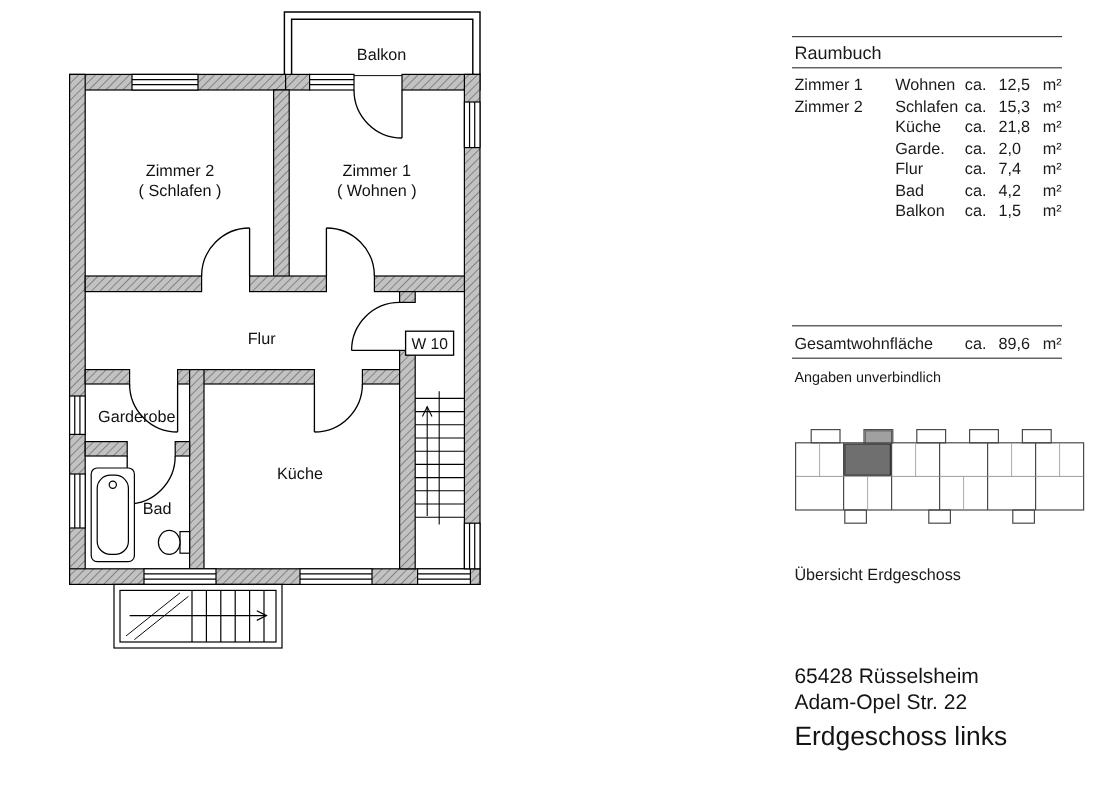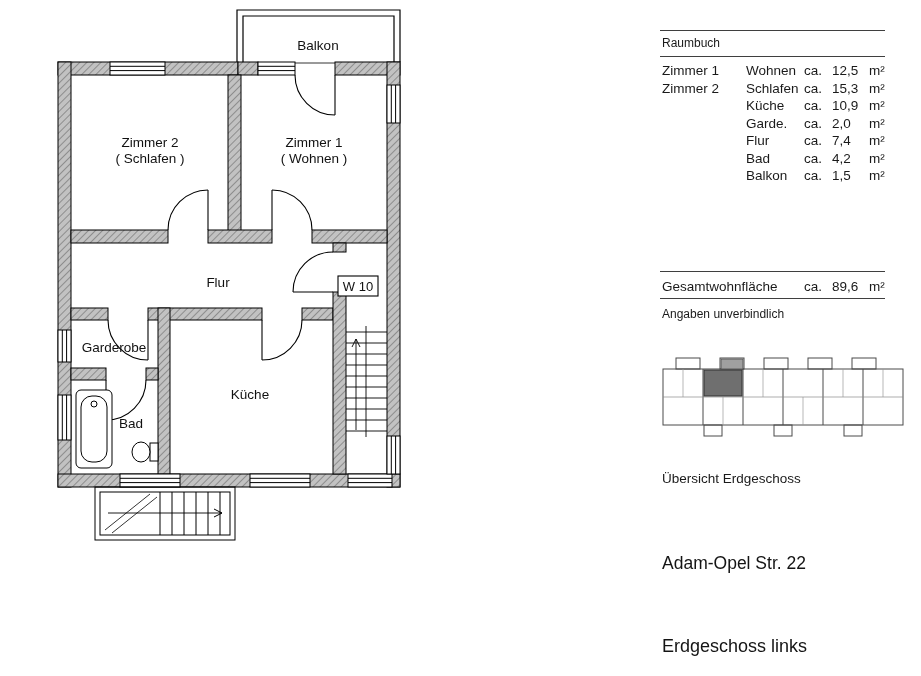--- a/index.html
+++ b/index.html
@@ -12,38 +12,38 @@
   
   .plan-svg { position:absolute; left:0; top:0; }
   .plan-svg text { font-family:"Liberation Sans", sans-serif; font-size:13.5px; fill:#111; text-anchor:middle; }
   .plan-svg text.small { font-size:13px; }
 
   
   .panel { position:absolute; left:660px; top:24px; width:248px; height:652px; }
   .rule  { position:absolute; left:0; width:225px; border-top:1.4px solid #3f3f3f; }
   .rule-1 { top:6px; } .rule-2 { top:32px; } .rule-3 { top:247px; } .rule-4 { top:274px; }
 
-  .panel-title { position:absolute; top:12px; left:2px; font-size:12px; }
+  .panel-title { position:absolute; top:12px; left:2px; font-size:15px; }
 
   .room-table { position:absolute; top:38px; left:2px; width:223px; font-size:13.5px; }
   .room-table .row { display:grid; grid-template-columns:84px 58px 28px 30px 26px; height:17.5px; line-height:17.5px; }
   .c-val { }
   .c-unit { padding-left:7px; }
 
   .total-row { position:absolute; top:254px; left:2px; width:223px; display:grid;
                grid-template-columns:142px 28px 30px 26px; font-size:13.5px; line-height:17px; }
 
   .disclaimer { position:absolute; top:283px; left:2px; font-size:12px; }
 
   .overview-svg { position:absolute; top:315px; left:0; }
 
   .overview-caption { position:absolute; top:447px; left:2px; font-size:13.5px; }
 
   .address { position:absolute; top:528px; left:2px; font-size:17.5px; line-height:22px; color:#141414; }
-  .floor-label { position:absolute; top:612px; left:2px; font-size:18px; color:#141414; }
+  .floor-label { position:absolute; top:577px; left:2px; font-size:22px; color:#141414; }
 </style>
 </head>
 <body>
 
 <div class="page">
 
   <svg class="plan-svg" width="460" height="560" viewBox="0 0 460 560">
     <defs>
       <pattern id="hatch" width="5" height="5" patternUnits="userSpaceOnUse" patternTransform="rotate(45)">
         <rect width="5" height="5" fill="#c2c2c2"></rect>
@@ -216,21 +216,21 @@
         <span class="c-zimmer">Zimmer 2</span>
         <span class="c-raum">Schlafen</span>
         <span class="c-ca">ca.</span>
         <span class="c-val">15,3</span>
         <span class="c-unit">m²</span>
       </div>
       <div class="row">
         <span class="c-zimmer"></span>
         <span class="c-raum">Küche</span>
         <span class="c-ca">ca.</span>
-        <span class="c-val">10,9</span>
+        <span class="c-val">21,8</span>
         <span class="c-unit">m²</span>
       </div>
       <div class="row">
         <span class="c-zimmer"></span>
         <span class="c-raum">Garde.</span>
         <span class="c-ca">ca.</span>
         <span class="c-val">2,0</span>
         <span class="c-unit">m²</span>
       </div>
       <div class="row">
@@ -293,18 +293,19 @@
       </g>
       <g>
         <rect x="44" y="31" width="38" height="26" fill="#6f6f6f" stroke="#333" stroke-width="1"></rect>
         <rect x="61" y="20" width="22" height="10" fill="#a0a0a0" stroke="#4a4a4a" stroke-width="0.8"></rect>
       </g>
     </svg>
 
     <div class="overview-caption">Übersicht Erdgeschoss</div>
 
     <div class="address">
+      <div>65428 Rüsselsheim</div>
       <div>Adam-Opel Str. 22</div>
     </div>
 
     <div class="floor-label">Erdgeschoss links</div>
   </div>
 </div>
 
 </body></html>

